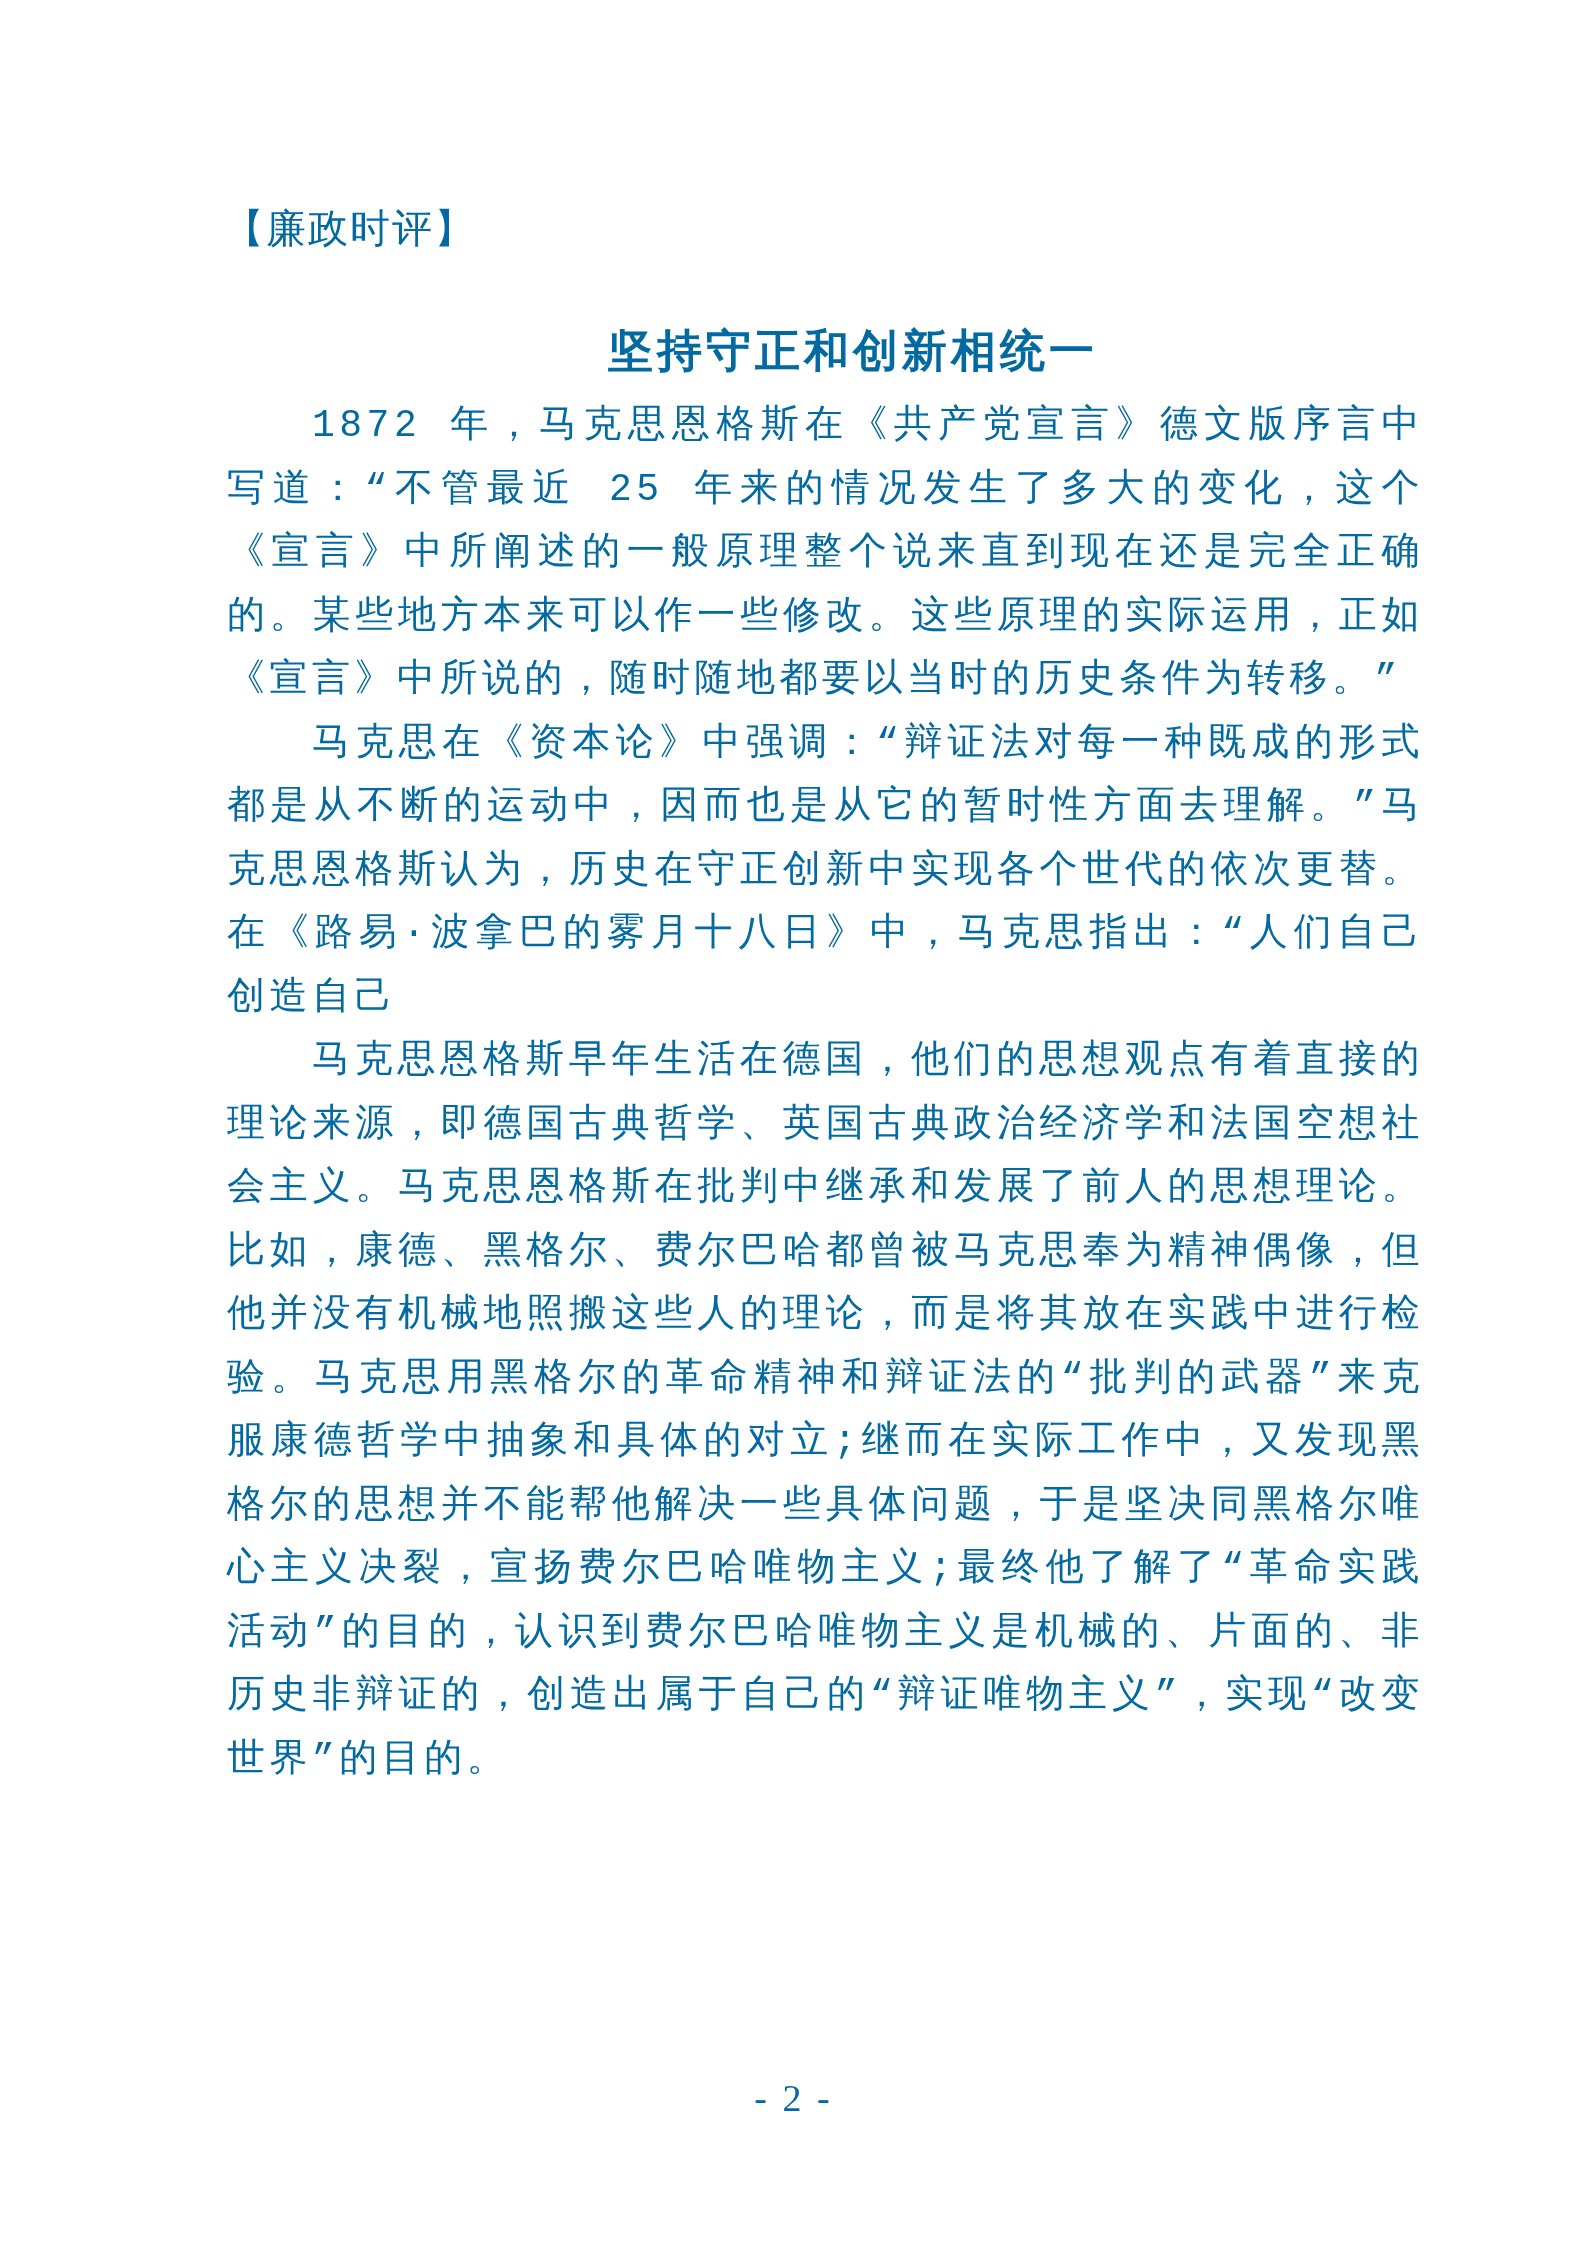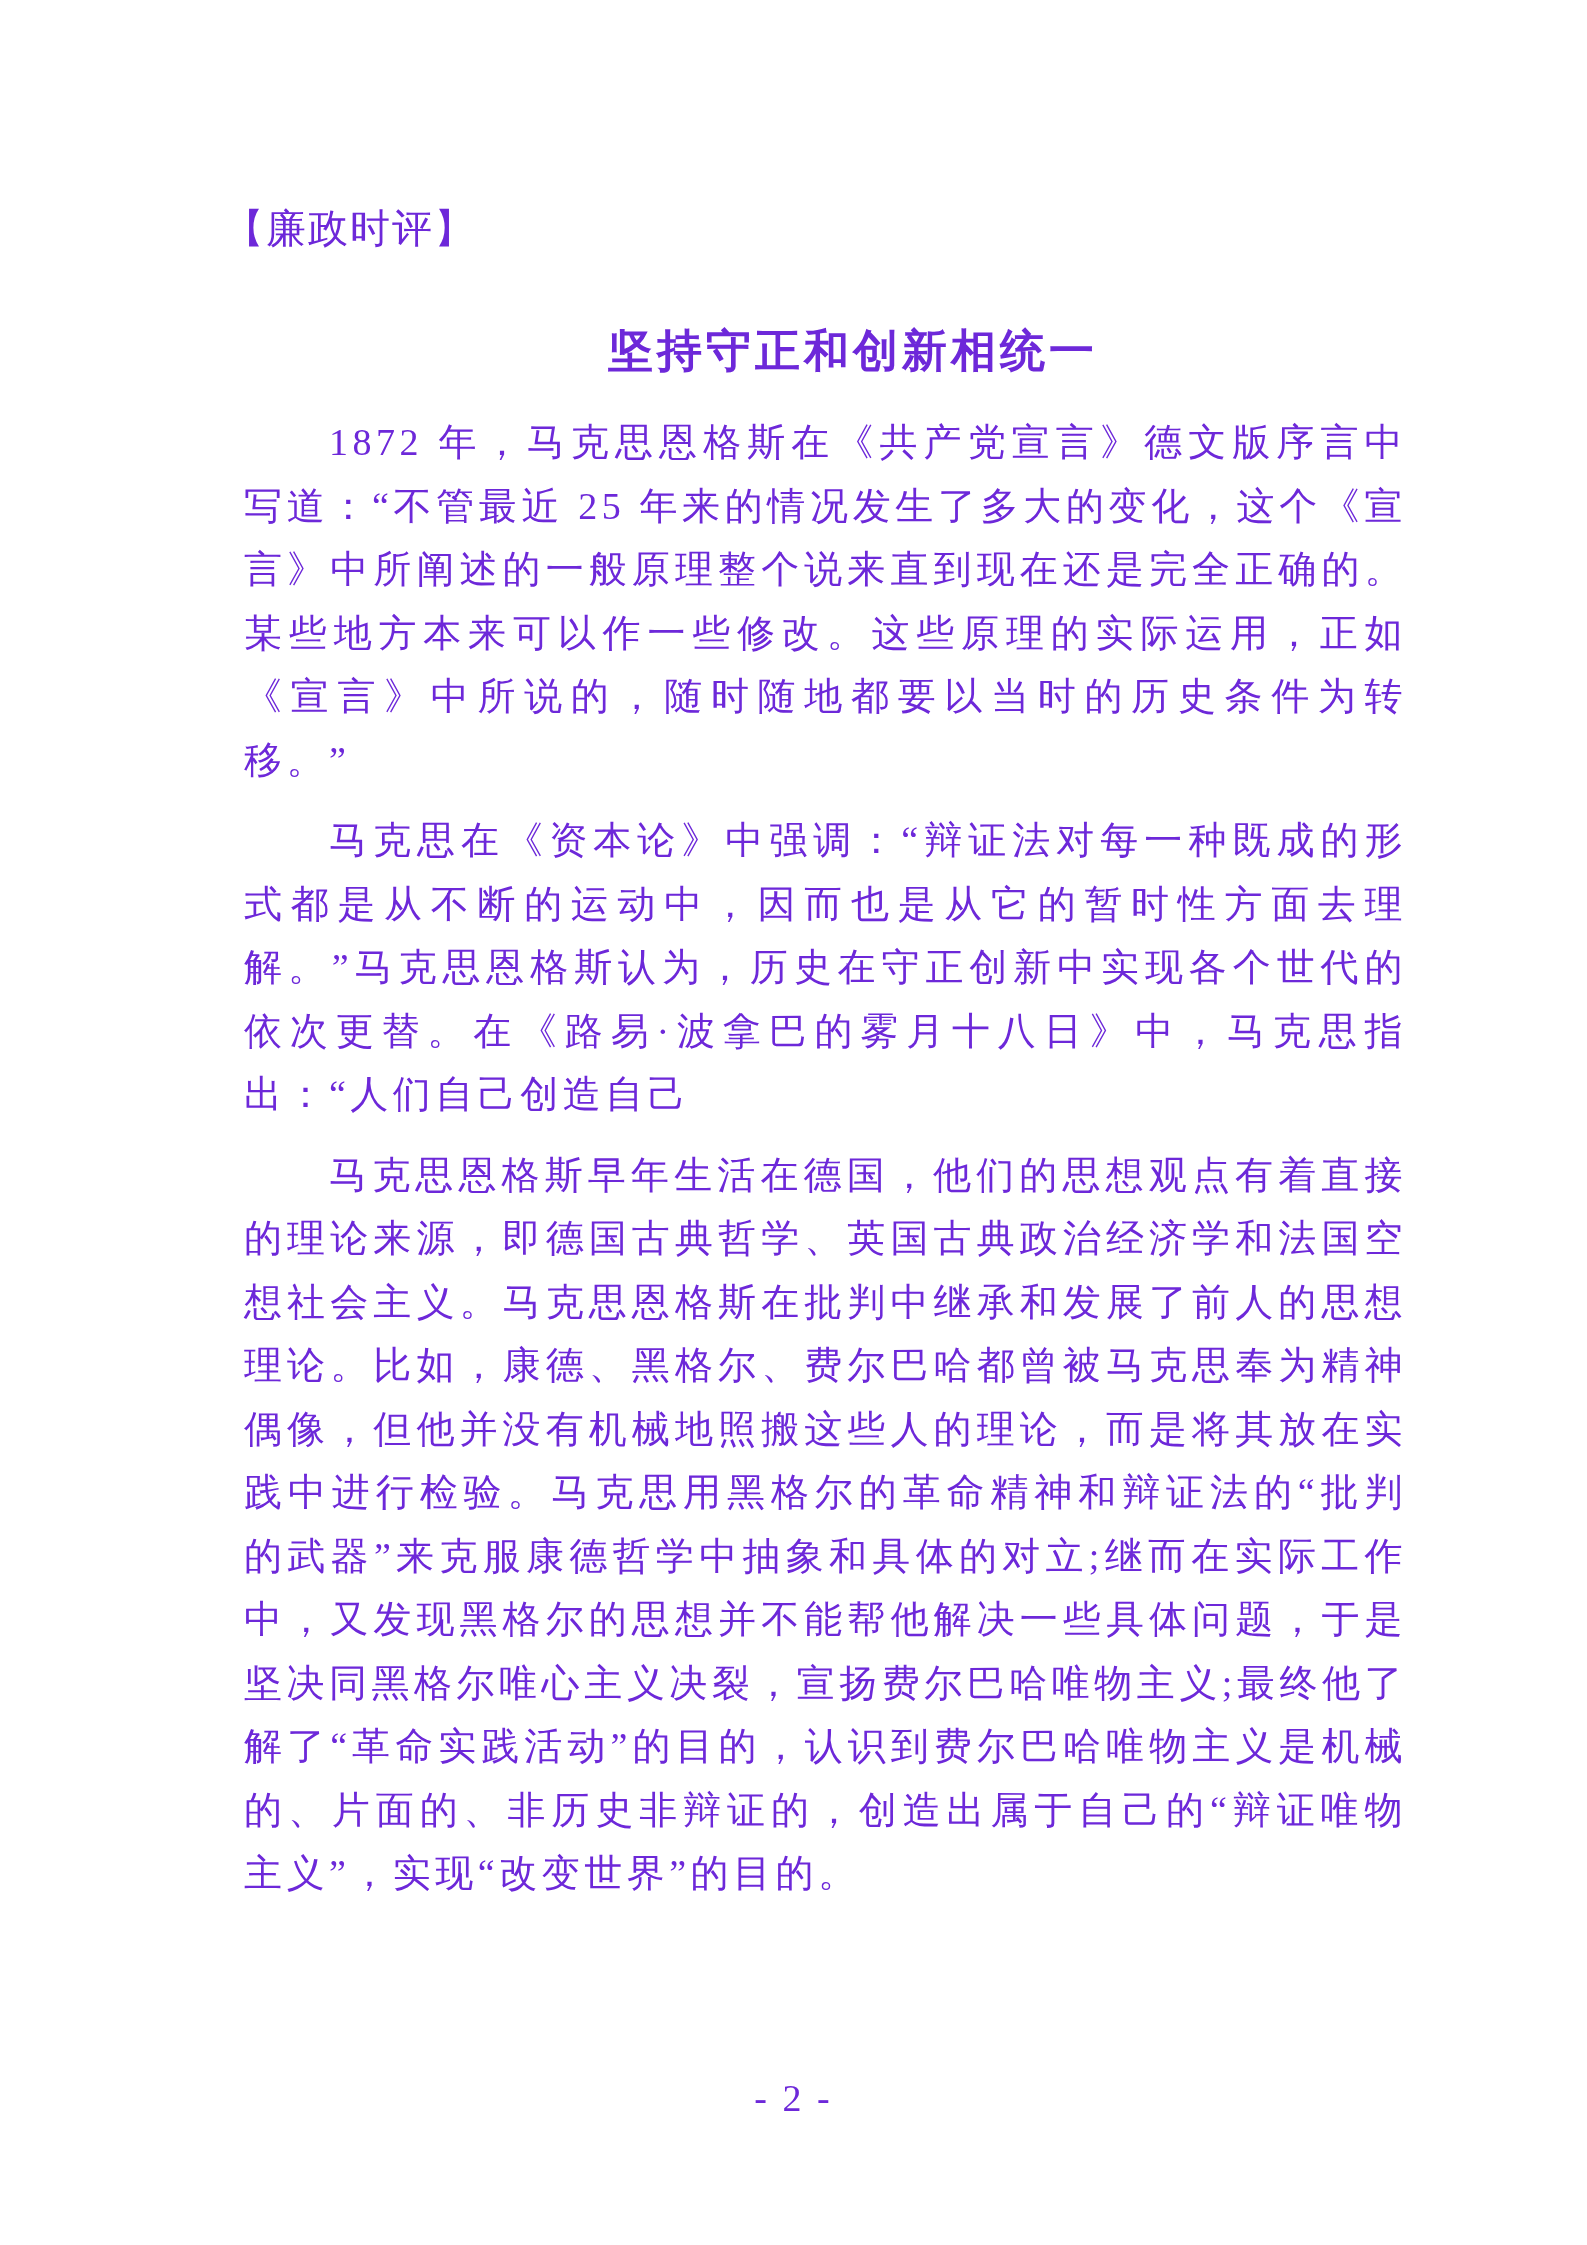--- a/index.html
+++ b/index.html
@@ -5,21 +5,21 @@
   html, body {
     margin: 0;
     padding: 0;
     background: #ffffff;
   }
   .page {
     position: relative;
     width: 1587px;
     height: 2245px;
     background: #ffffff;
-    color: #6d28d9;
+    color: #0369a1;
     font-family: "Liberation Serif", "DejaVu Serif", serif;
     overflow: hidden;
   }
   .section-tag {
     position: absolute;
     left: 224px;
     top: 201px;
     font-size: 40px;
     letter-spacing: 2px;
     white-space: nowrap;
@@ -39,23 +39,24 @@
     left: 227px;
     top: 394px;
     width: 1197px;
     font-size: 38px;
     line-height: 63.5px;
     letter-spacing: 4.5px;
     text-align: justify;
     text-justify: inter-ideograph;
   }
   .body-text p {
-    margin: 17px;
+    margin: 0;
     padding: 0;
     text-indent: 85px;
+    font-family: Liberation Mono, monospace;
   }
   .page-number {
     position: absolute;
     left: 0;
     top: 2076px;
     width: 100%;
     text-align: center;
     font-size: 38px;
     letter-spacing: 3px;
   }

